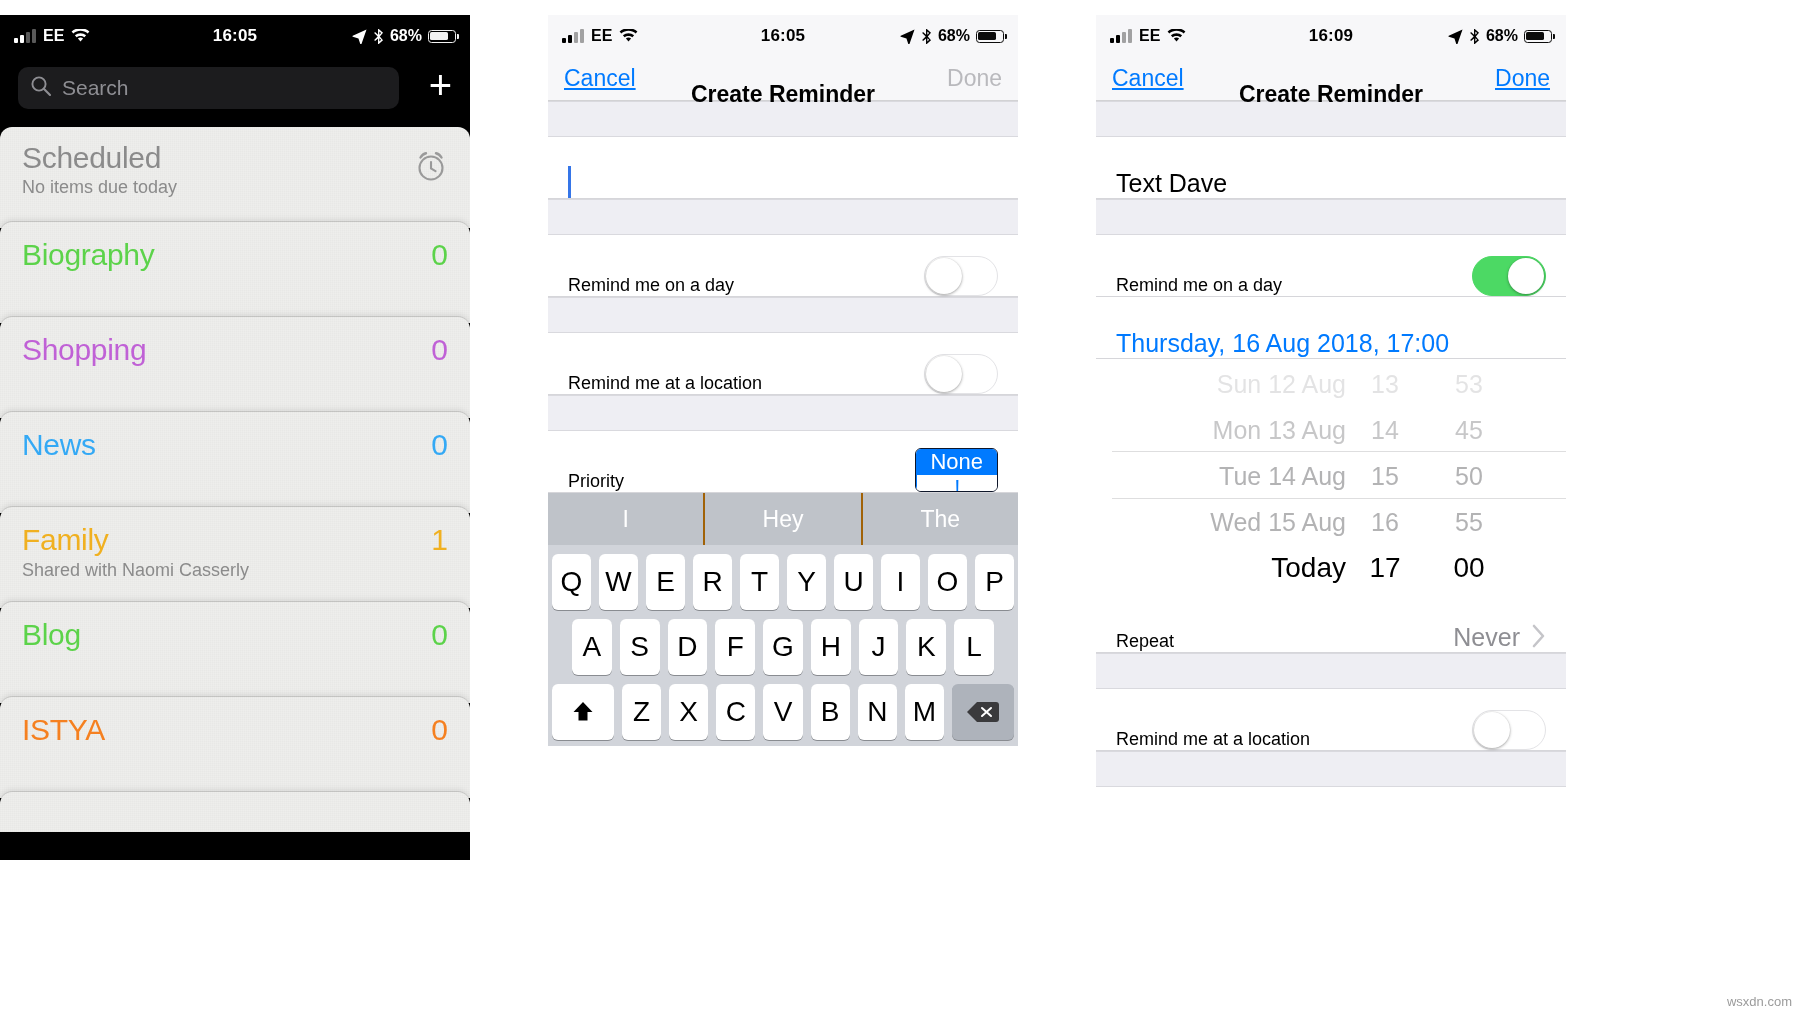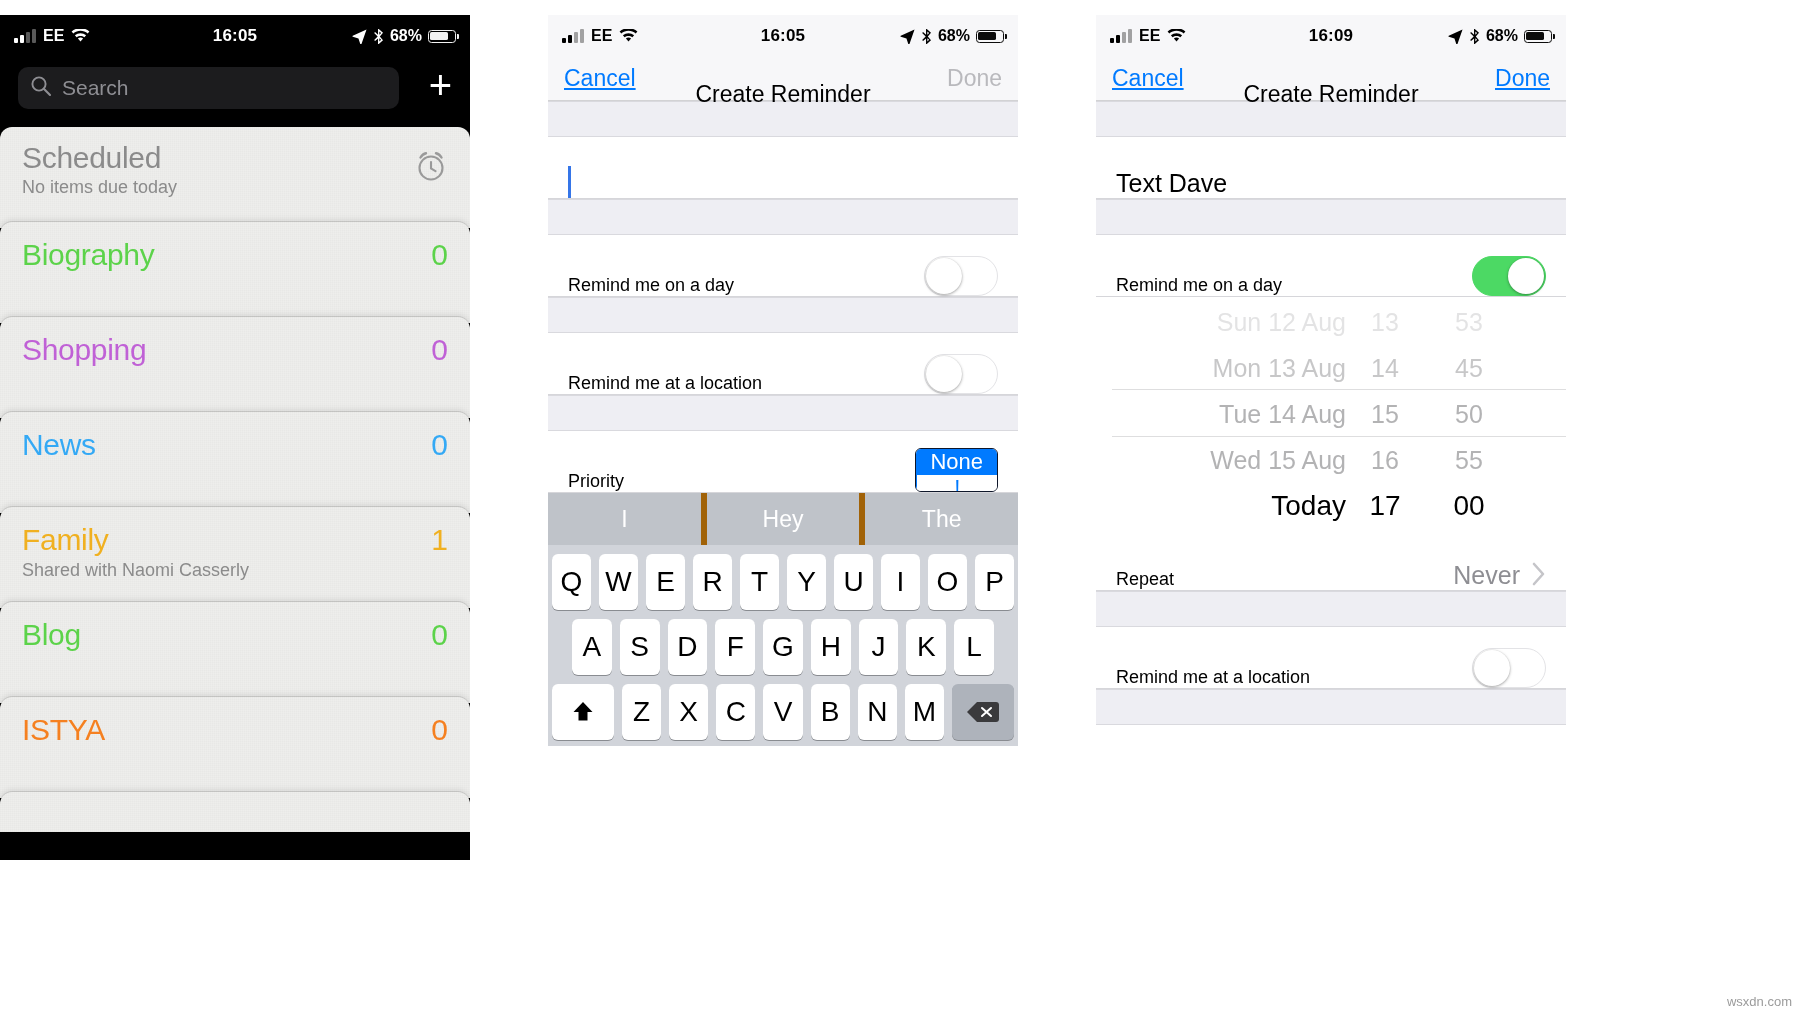--- a/index.html
+++ b/index.html
@@ -75,21 +75,21 @@
   .row-list .sub { font-size:18px; color:#8b8b8b; margin-top:3px; }
 
   
   .navbar {
     height: 44px; background:#f7f7f9; display:flex; align-items:center;
     padding: 0 16px; position:relative; border-bottom:1px solid #d2d2d4;
   }
   .nav-btn { font-size:23px; color:#007aff; }
   .nav-btn.u { text-decoration: underline; }
   .nav-btn.dis { color:#b9b9bd; }
-  .nav-title { position:absolute; left:0; right:0; text-align:center; font-size:23px; font-weight:normal; color:#000; pointer-events:none;margin-top:32px;}
+  .nav-title { position:absolute; left:0; right:0; text-align:center; font-size:23px; font-weight:bold; color:#000; pointer-events:none;margin-top:32px;}
   .nav-right { margin-left:auto; z-index:2; }
 
   .gap { background:#eeeef3; height:36px; border-top:1px solid #d9d9de; border-bottom:1px solid #d9d9de; }
 
   .cell {
     background:#fff; height:62px; display:flex; align-items:flex-end;
     justify-content:space-between; padding: 0 20px;
   }
   .cell .lbl { font-size:18px; color:#000; }
   .cell .val { font-size:25px; color:#8e8e93; }
@@ -126,21 +126,21 @@
   .pitem { height:46px; line-height:46px; font-size:25px; color:#a6a6a8; white-space:nowrap; }
   .pitem.sel { color:#000; font-size:28px; }
   .f1 { opacity:.30; }
   .f2 { opacity:.62; }
   .f3 { opacity:.85; }
 
   
   .kb { background:#d1d4da; padding-bottom:6px; }
   .predictive { display:flex; height:52px; background:#bfc3c9; }
   .predictive div { flex:1; display:flex; align-items:center; justify-content:center;
-                    font-size:23px; color:#fff; border-left:6px solid #a16207; }
+                    font-size:23px; color:#fff; border-left:2px solid #a16207; }
   .predictive div:first-child { border-left:none; }
   .kbrow { display:flex; justify-content:center; gap:8px; padding: 9px 4px 0 4px; }
   .key {
     background:#fff; border-radius:6px; height:56px; min-width:38px; flex:1;
     display:flex; align-items:center; justify-content:center;
     font-size:28px; color:#000; box-shadow:0 1px 0 #898c91;
   }
   .kbrow.r2 { padding-left:24px; padding-right:24px; }
   .key.wide { flex: 0 0 62px; background:#fff; }
   .key.grey { background:#aeb3bb; box-shadow:0 1px 0 #898c91; }
@@ -439,20 +439,23 @@
     </div>
 
     <div class="gap"></div>
     <div class="cell under">
       <span class="lbl">Remind me on a day</span>
       <span class="toggle on">
           <i></i>
         </span>
     </div>
 
+    <div class="cell datelink under">
+      <span class="lbl">Thursday, 16 Aug 2018, 17:00</span>
+    </div>
 
     <div class="picker">
       <div class="sel-band"></div>
       <div class="cols">
         <div class="pcol days">
           <div class="pitem f1">Sun 12 Aug</div>
           <div class="pitem f2">Mon 13 Aug</div>
           <div class="pitem f3">Tue 14 Aug</div>
           <div class="pitem f3">Wed 15 Aug</div>
           <div class="pitem sel">Today</div>

